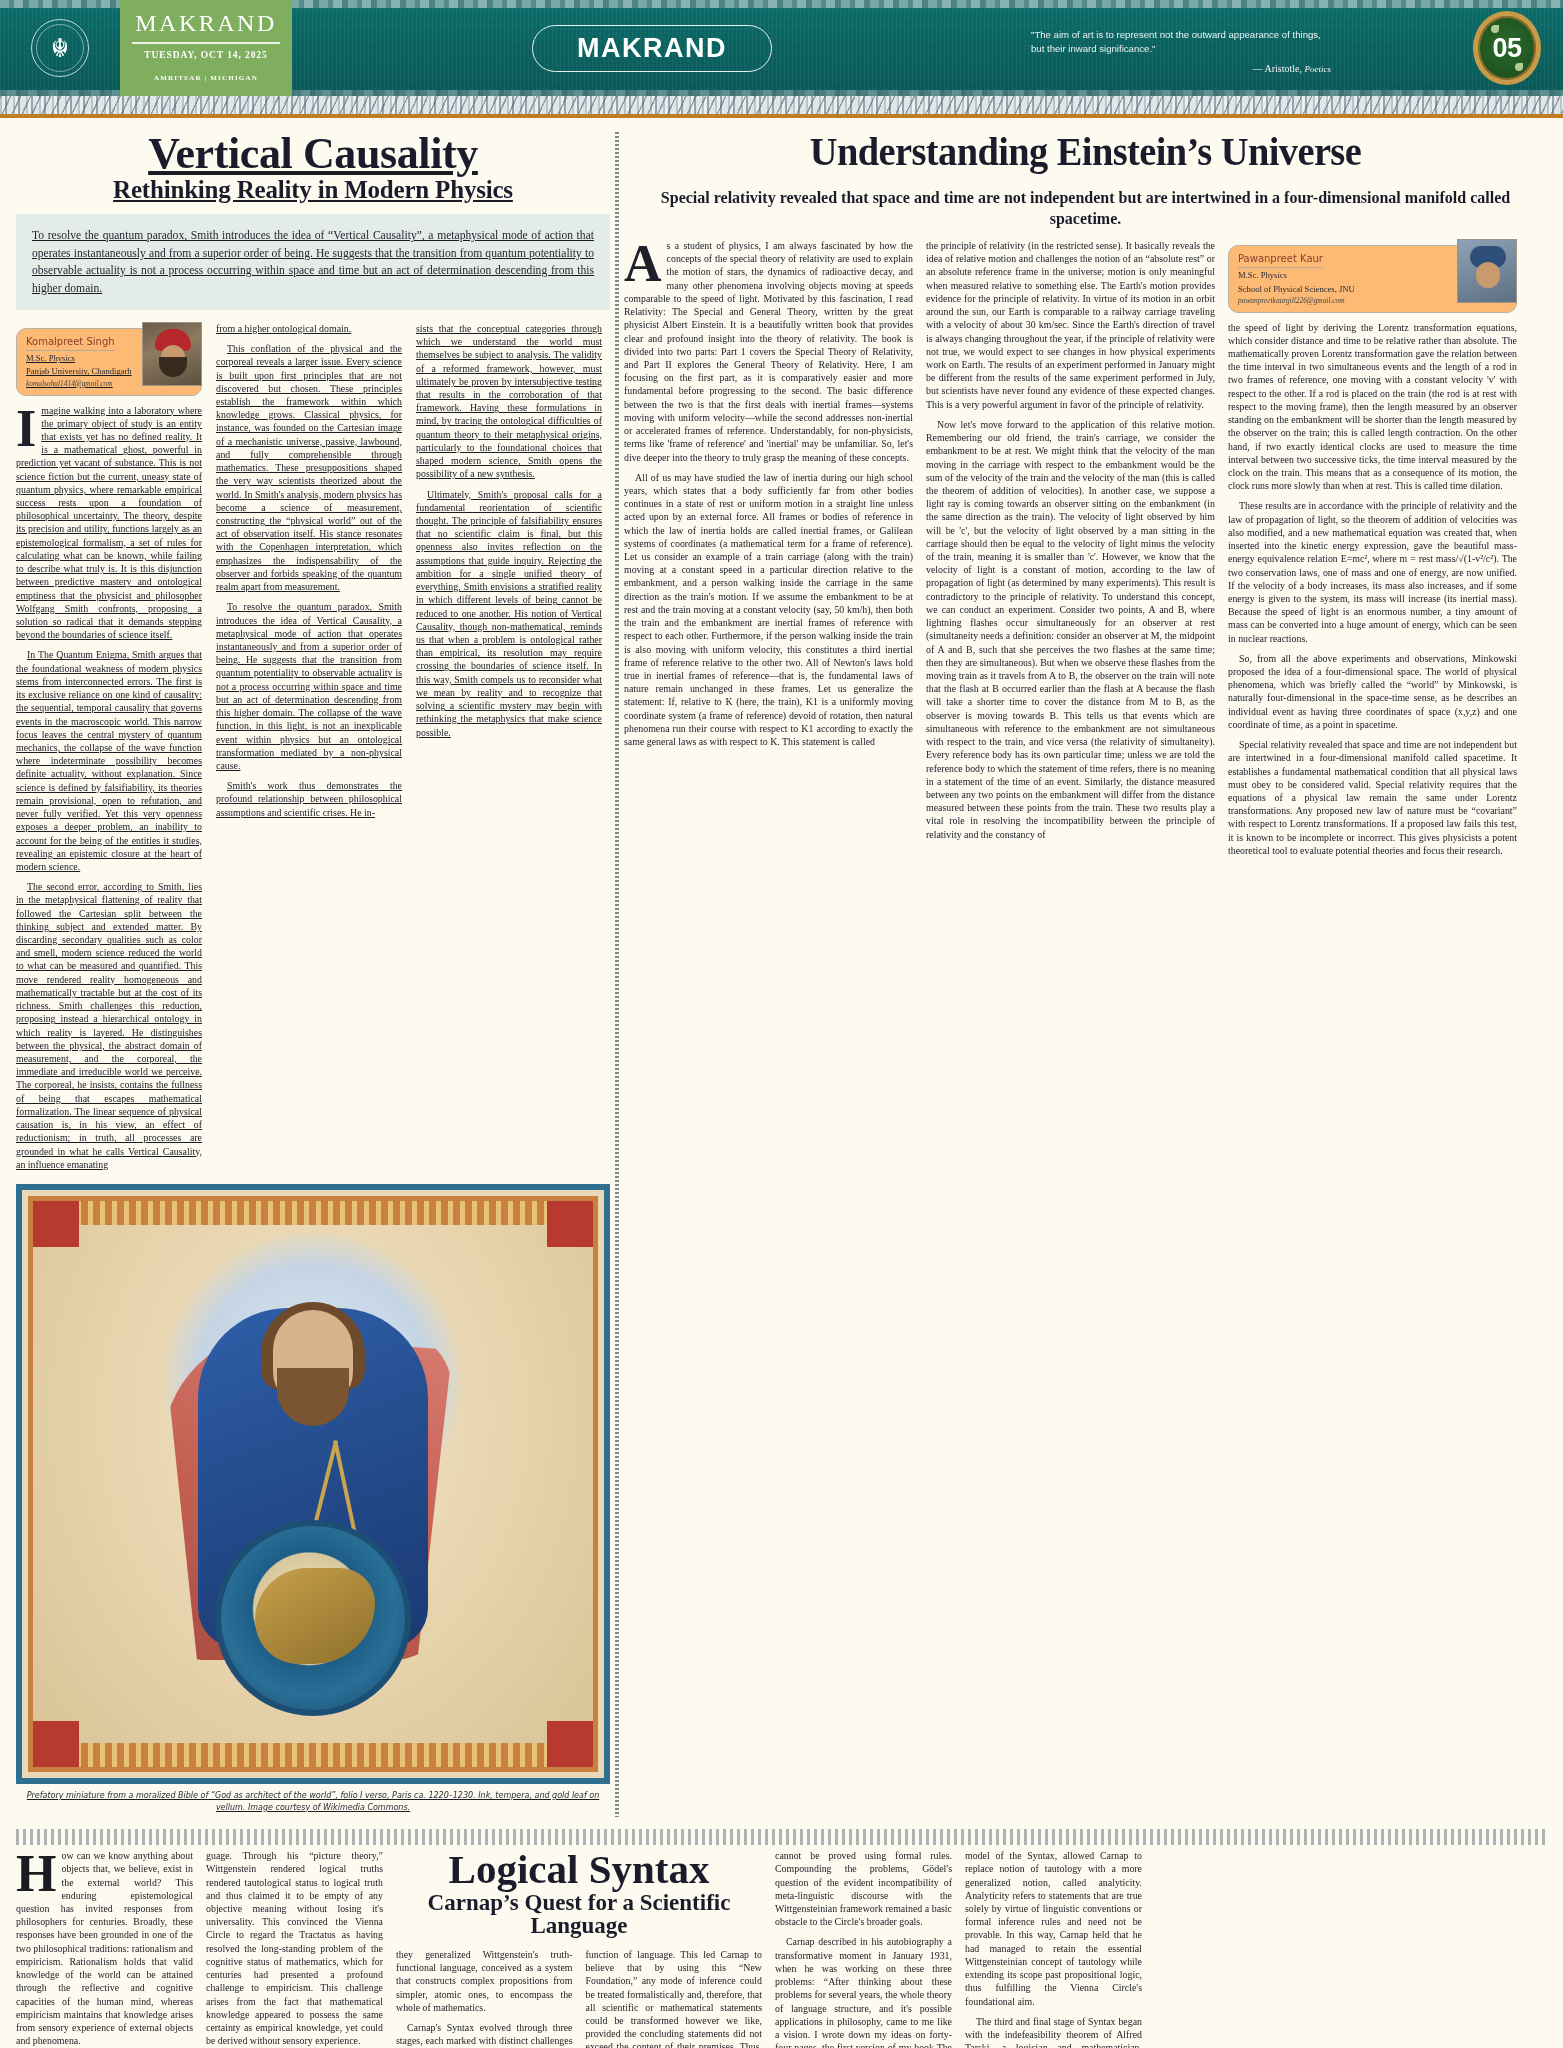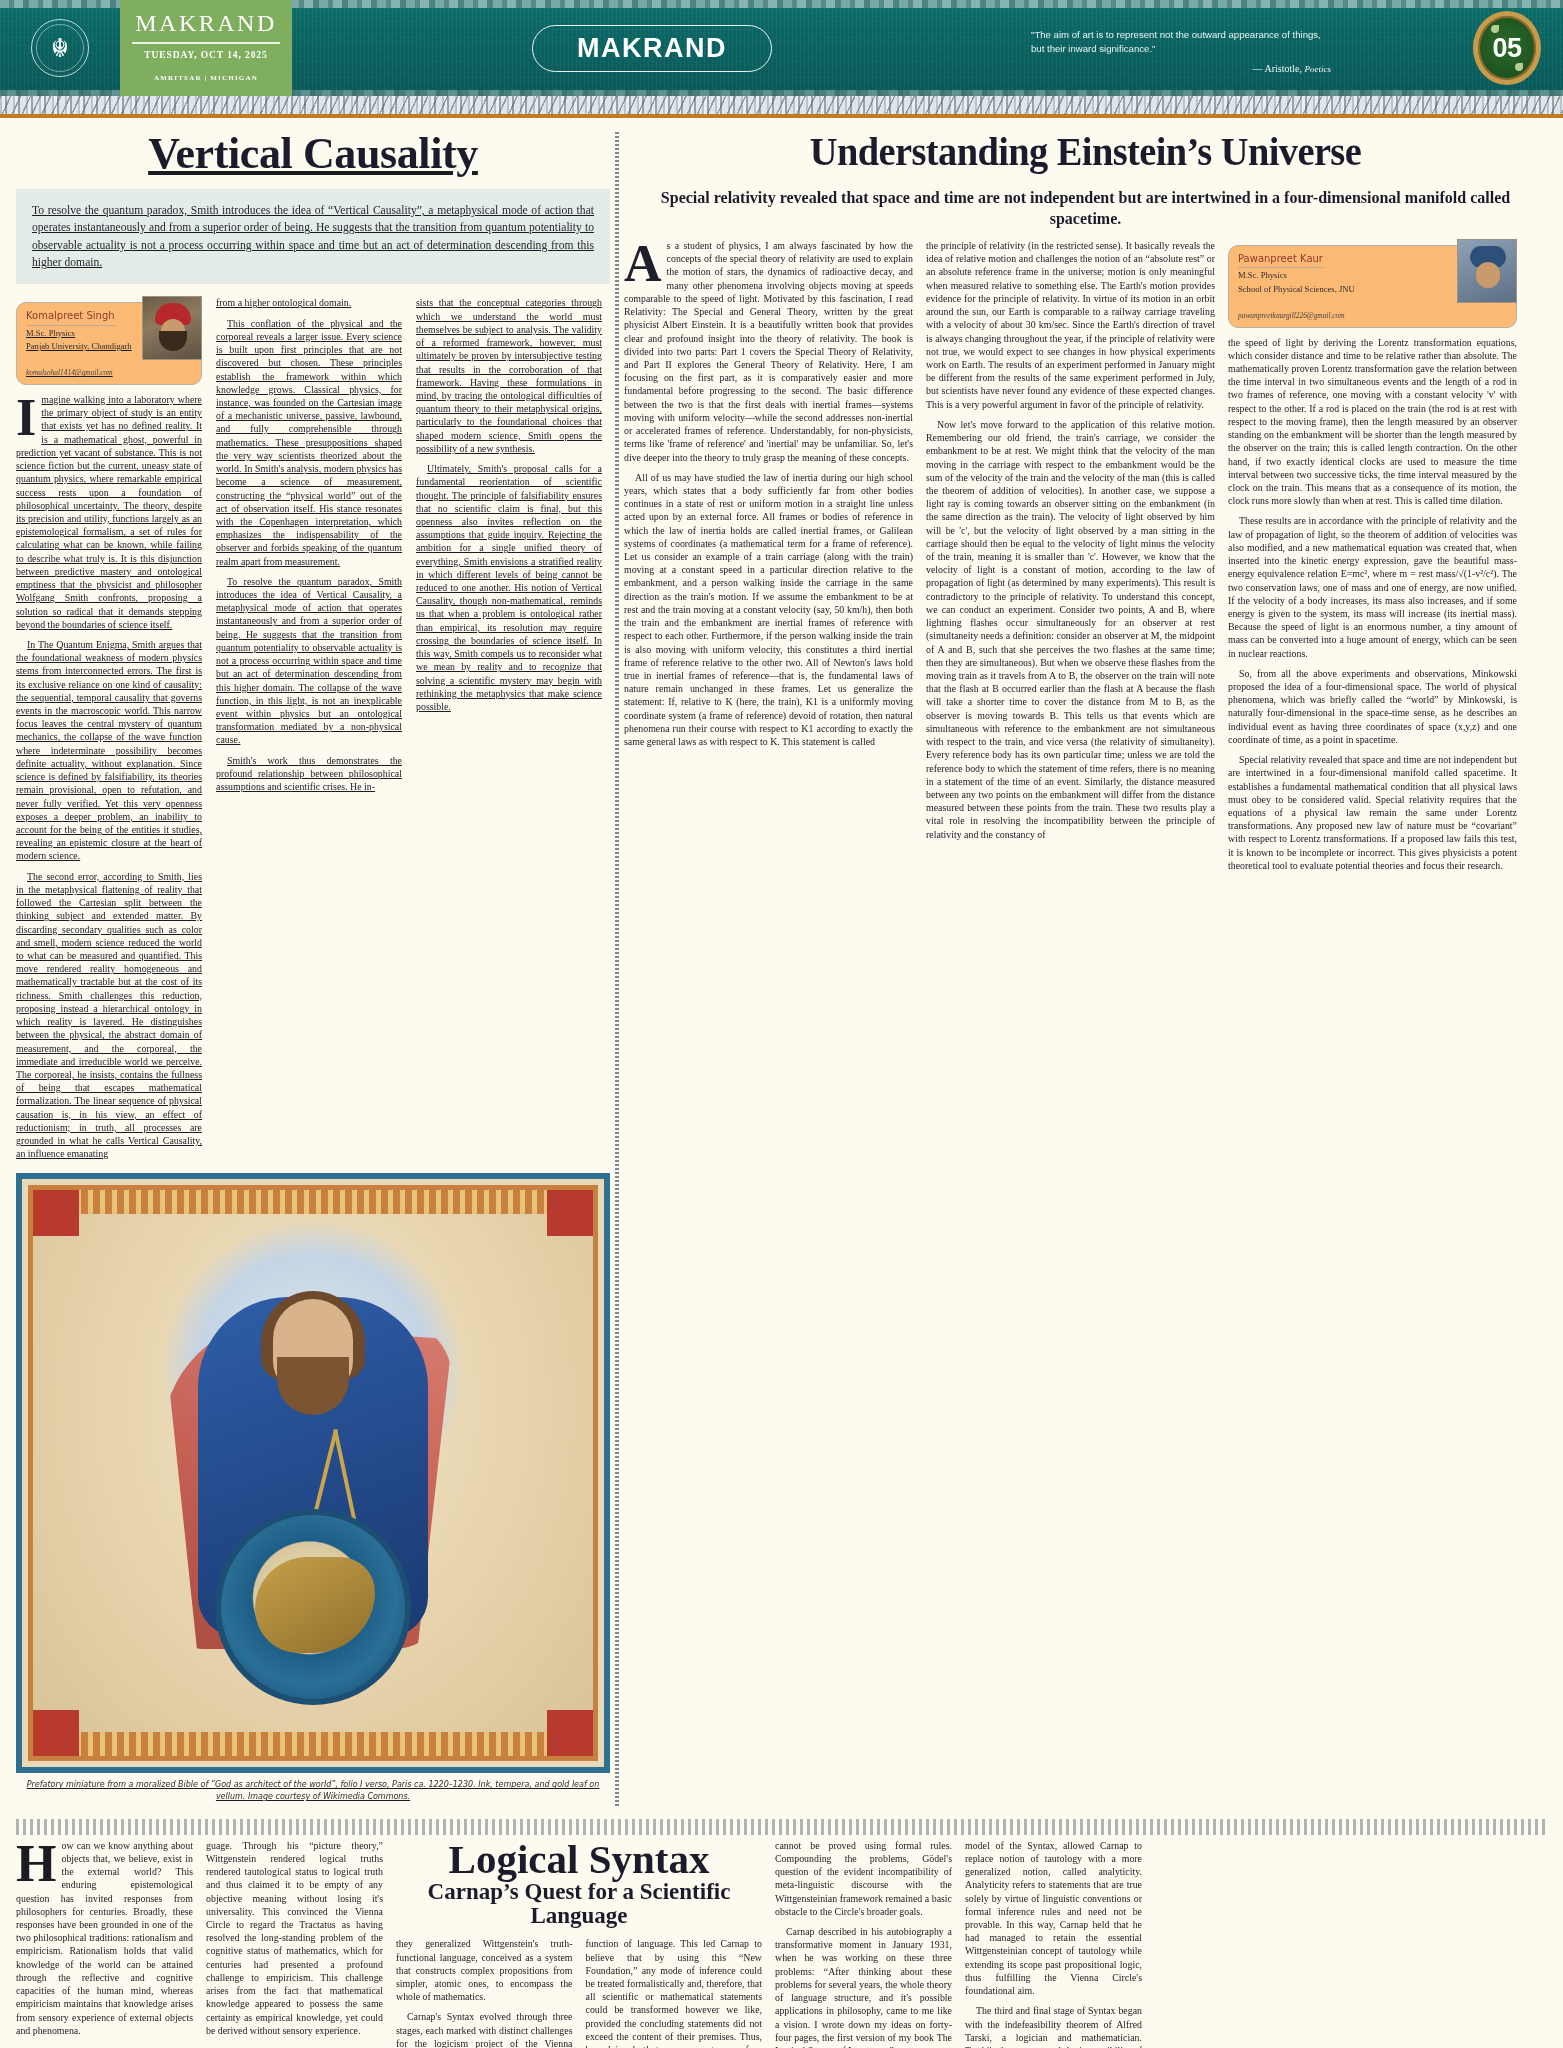--- a/index.html
+++ b/index.html
@@ -140,21 +140,21 @@
   .byline {
     position:relative; margin:6px 0 8px; min-height:60px;
   }
   .by-card {
     border:1px solid #b9b2a4; border-radius:10px;
     padding:6px 60px 6px 9px; background:#fdba74;
   }
   .by-name { font-family:"DejaVu Sans", sans-serif; font-size:10px; color:#8c3b2e;
     border-bottom:1px solid #b8a99a; padding-bottom:2px; display:inline-block; }
   .by-line { font-size:8.6px; color:#2a2a33; margin-top:2px; line-height:1.3;}
-  .by-mail { font-size:7.4px; font-style:italic; color:#444; margin-top:16px;}
+  .by-mail { font-size:7.4px; font-style:italic; color:#444; margin-top:1px;}
   .by-photo {
     position:absolute; right:0; top:-6px; width:60px; height:64px;
     background:linear-gradient(160deg,#6b5b47 0%, #8d7a60 40%, #5d5140 100%);
     border:1px solid #9e9384; overflow:hidden;
   }
   .by-photo .turban { position:absolute; top:6px; left:12px; width:36px; height:22px;
       border-radius:18px 18px 6px 6px; background:#b7282c; }
   .by-photo .face { position:absolute; top:22px; left:18px; width:24px; height:26px;
       border-radius:12px; background:#c89a6c; }
   .by-photo .beard { position:absolute; top:34px; left:16px; width:28px; height:20px;
@@ -275,20 +275,21 @@
 </div>
 
 <div class="ornament"></div>
 
 <div class="page">
 
   <div class="top-zone">
 
     <div class="col-left">
       <h1 class="headline hl-a">Vertical Causality</h1>
+      <h1 class="headline hl-b">Rethinking Reality in Modern Physics</h1>
 
       <div class="standfirst">To resolve the quantum paradox, Smith introduces the idea of “Vertical Causality”, a metaphysical mode of action that operates instantaneously and from a superior order of being. He suggests that the transition from quantum potentiality to observable actuality is not a process occurring within space and time but an act of determination descending from this higher domain.</div>
 
       <div class="cols2">
         <div class="bodycol c-w1">
           <div class="byline">
             <div class="by-card">
               <div class="by-name">Komalpreet Singh</div>
               <div class="by-line">M.Sc. Physics</div>
               <div class="by-line">Panjab University, Chandigarh</div>

